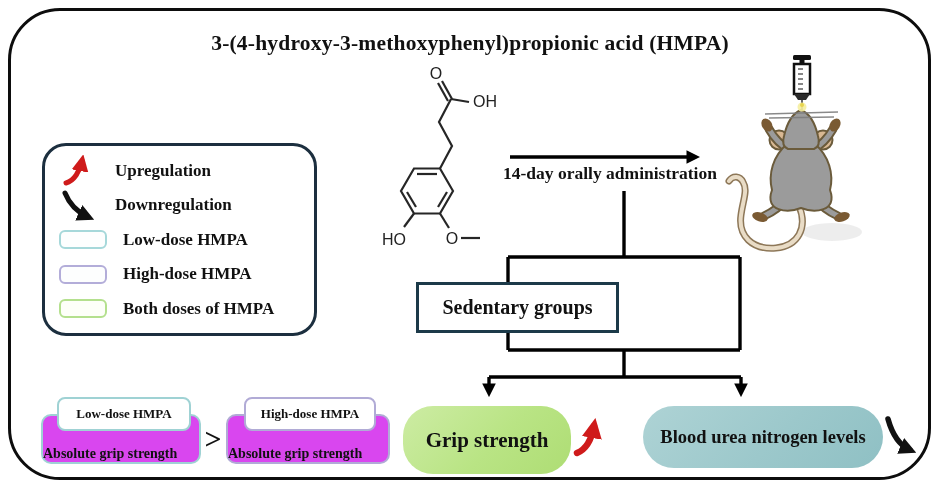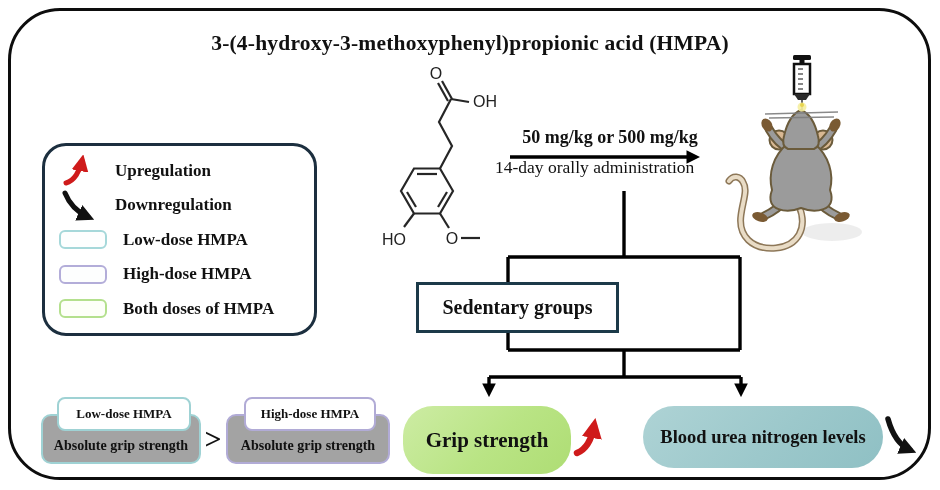--- a/index.html
+++ b/index.html
@@ -14,22 +14,22 @@
   .title{
     position:absolute;left:0;top:31px;width:940px;text-align:center;
     font-size:21.5px;font-weight:bold;letter-spacing:.2px;
   }
   .scene{position:absolute;left:0;top:0;width:940px;height:490px;z-index:1;}
   .dose-line{
     position:absolute;left:505px;top:127px;width:210px;text-align:center;
     font-size:18px;font-weight:bold;z-index:2;
   }
   .duration-line{
-    position:absolute;left:495px;top:157px;width:230px;
-    font-size:17.5px;font-weight:normal;z-index:2;
+    position:absolute;left:495px;top:163px;width:230px;text-align:center;
+    font-size:17.5px;font-weight:bold;z-index:2;
   }
   .legend{
     position:absolute;left:42px;top:143px;width:255px;height:175px;
     border:3.5px solid #1c2f3f;border-radius:24px;background:#fff;z-index:2;
     display:flex;flex-direction:column;justify-content:space-evenly;
     padding:6px 0 6px 14px;box-sizing:content-box;
   }
   .lrow{display:flex;align-items:center;height:32px;}
   .licon{width:40px;height:32px;flex:0 0 40px;margin-right:16px;}
   .lrow .lbl{font-size:17px;font-weight:bold;white-space:nowrap;}
@@ -39,23 +39,23 @@
   .sw-both{border:2.5px solid #b4e08e;background:#fdfff9;}
   .gbox{
     position:absolute;background:#ffffff;border:3.5px solid #1c3a49;z-index:2;
     display:flex;align-items:center;justify-content:center;
     font-size:20px;font-weight:bold;
   }
   .gbox span{white-space:pre;}
   .sedentary{left:408px;top:282px;width:197px;height:45px;margin-left:8px;}
   .exercise{left:651px;top:280px;width:178px;height:46px;}
   .cmp-big{
-    position:absolute;background:#a3a3a3;border-radius:10px;z-index:3;
-    display:flex;align-items:flex-end;justify-content:center;
-    font-size:14px;font-weight:bold;padding-bottom:8px;box-sizing:border-box;
+    position:absolute;background:#d946ef;border-radius:10px;z-index:3;
+    display:flex;align-items:flex-end;
+    font-size:14px;font-weight:bold;box-sizing:border-box;
   }
   .cmp-small{
     position:absolute;background:#fff;border-radius:8px;z-index:4;
     display:flex;align-items:center;justify-content:center;
     font-size:13px;font-weight:bold;
   }
   .cmp-teal{border:2.5px solid #9fd2d4;}
   .cmp-purple{border:2.5px solid #b1abd6;}
   .cmp-left-big{left:41px;top:414px;width:160px;height:50px;}
   .cmp-left-tag{left:57px;top:397px;width:130px;height:30px;}
@@ -176,21 +176,20 @@
       <path d="M794,94 L810,94 L806,100 L798,100 Z" fill="#2a2a2a"></path>
       <line x1="802" y1="100" x2="802" y2="110" stroke="#444" stroke-width="1.6"></line>
       <circle cx="802" cy="107" r="4.5" fill="#f5ee9e" opacity="0.9"></circle>
       <circle cx="802" cy="105" r="2" fill="#e8d44d"></circle>
     </g>
 
     <path d="M577,453 C587,449 592,437 594,426" fill="none" stroke="#cf1b1b" stroke-width="6.5" stroke-linecap="round" marker-end="url(#mcr)"></path>
     <path d="M888,419 C893,437 901,446 910,450" fill="none" stroke="#111" stroke-width="5.5" stroke-linecap="round" marker-end="url(#mcb)"></path>
   </svg>
 
-  <div class="dose-line">50 mg/kg or 500 mg/kg</div>
   <div class="duration-line">14-day orally administration</div>
 
   <div class="legend">
     <div class="lrow">
       <svg class="licon" viewBox="0 0 40 32">
         <defs>
           <marker id="mlr" viewBox="0 0 10 10" refX="6" refY="5" markerWidth="3.4" markerHeight="3.4" orient="auto">
             <path d="M0,0 L10,5 L0,10 Z" fill="#cf1b1b"></path>
           </marker>
         </defs>

